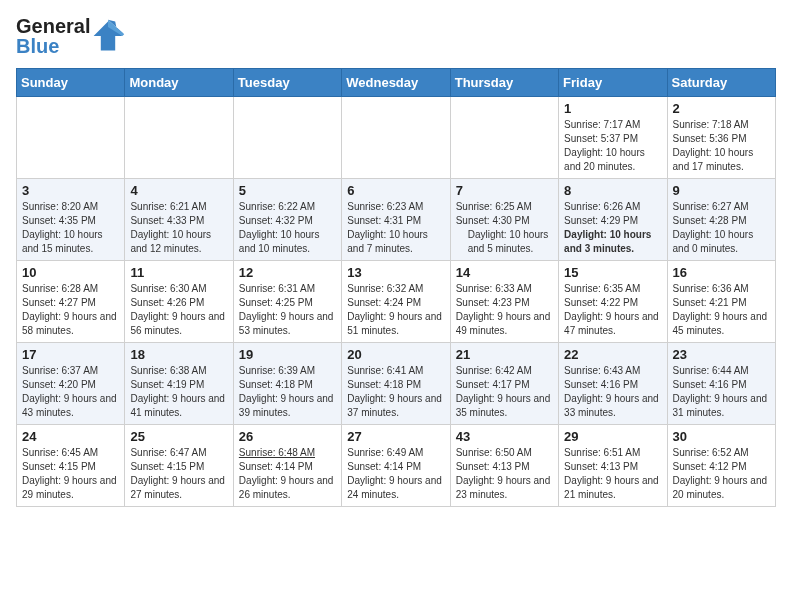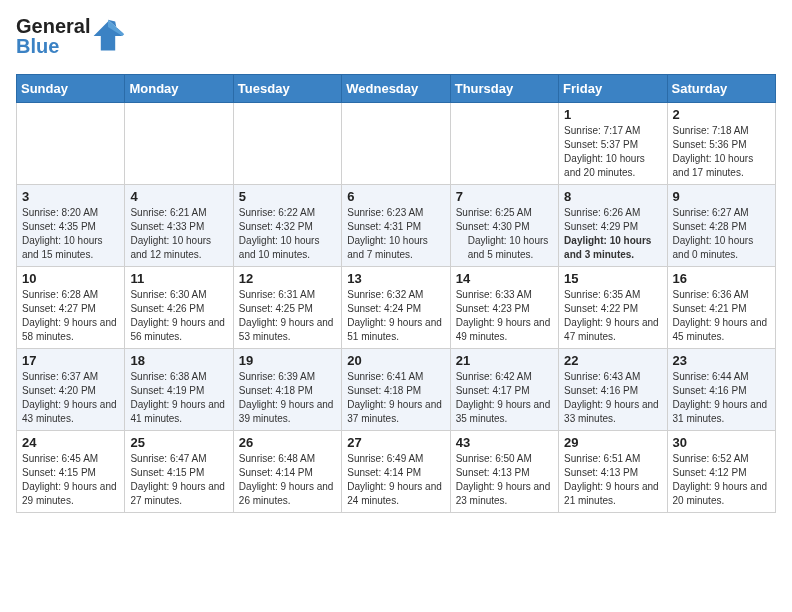--- a/index.html
+++ b/index.html
@@ -7,21 +7,21 @@
       font-family: Arial, sans-serif;
       background: #fff;
       width: 792px;
       min-height: 612px;
       padding: 16px;
     }
     .header-area {
       display: flex;
       justify-content: space-between;
       align-items: flex-start;
-      margin-bottom: 18px;
+      margin-bottom: 12px;
     }
     .title-area {
       text-align: right;
     }
     .month-title {
       font-size: 36px;
       font-weight: bold;
       color: #1a1a1a;
     }
     .location-title {
@@ -340,21 +340,21 @@
           <span class="day-num">25</span>
           <div class="cell-content">
             <span style="display: block;">Sunrise: 6:47 AM</span>
             <span style="display: block;">Sunset: 4:15 PM</span>
             <span style="display: block;">Daylight: 9 hours and 27 minutes.</span>
           </div>
         </td>
         <td>
           <span class="day-num">26</span>
           <div class="cell-content">
-            <span style="display: block;">Sunrise: 6:48 AM</span>
+            <span style="display: block; text-decoration: underline;">Sunrise: 6:48 AM</span>
             <span style="display: block;">Sunset: 4:14 PM</span>
             <span style="display: block;">Daylight: 9 hours and 26 minutes.</span>
           </div>
         </td>
         <td>
           <span class="day-num">27</span>
           <div class="cell-content">
             <span style="display: block;">Sunrise: 6:49 AM</span>
             <span style="display: block;">Sunset: 4:14 PM</span>
             <span style="display: block;">Daylight: 9 hours and 24 minutes.</span>

